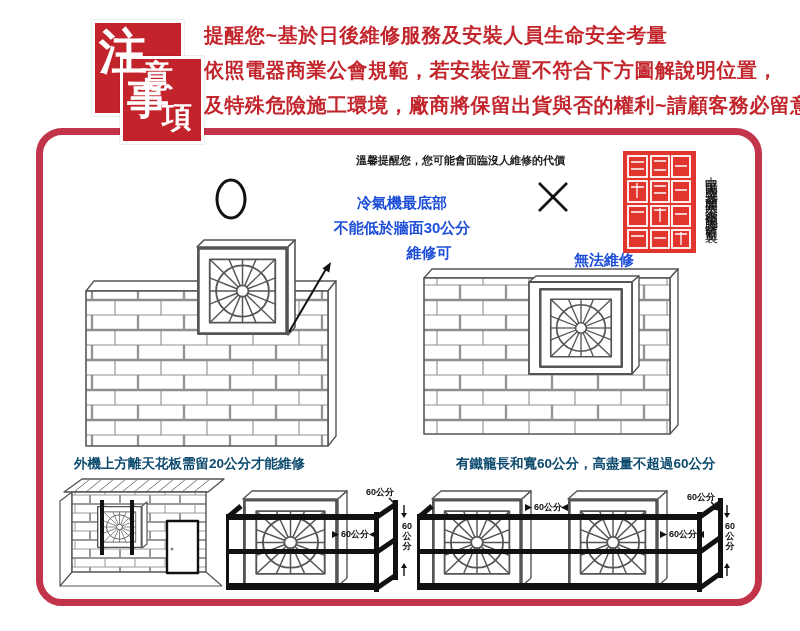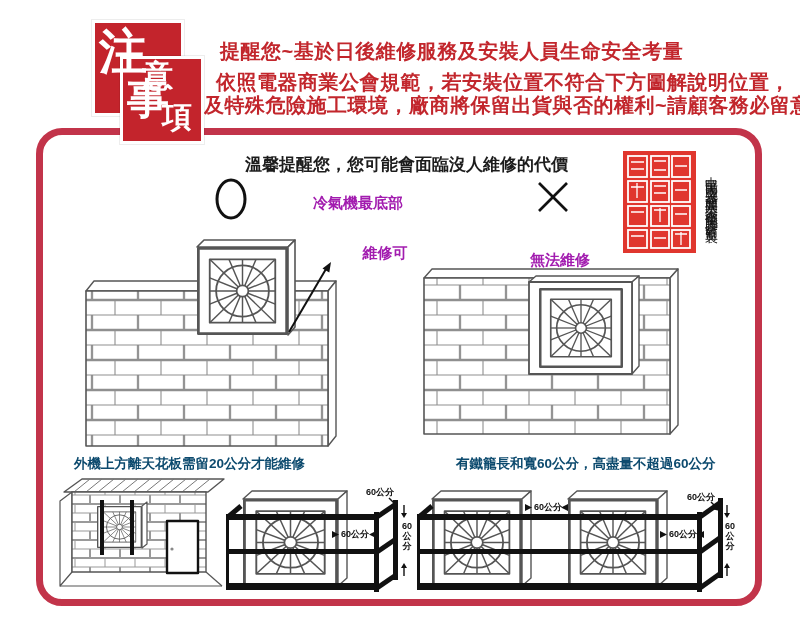--- a/index.html
+++ b/index.html
@@ -10,43 +10,43 @@
   .seal-ch{position:absolute;color:#fff;font-weight:bold;line-height:1;z-index:5;}
   
   .warn-line{position:absolute;left:204px;color:#c2262c;font-size:20px;font-weight:bold;
              letter-spacing:.5px;white-space:nowrap;}
   
   .frame{position:absolute;left:36px;top:128px;width:712px;height:464px;
          border:7px solid #c2344a;border-radius:26px;background:transparent;}
   .svgart{position:absolute;left:0;top:0;}
   
   .dtitle{position:absolute;left:245px;top:153px;width:320px;text-align:right;
-          font-size:17px;font-weight:bold;color:#1c1c1c;white-space:nowrap;}
-  .lbl{position:absolute;text-align:center;color:#a21caf;font-weight:600;font-size:15px;white-space:nowrap;}
+          font-size:11px;font-weight:bold;color:#1c1c1c;white-space:nowrap;}
+  .lbl{position:absolute;text-align:center;color:#1d4ed8;font-weight:600;font-size:15px;white-space:nowrap;margin-left:44px;}
   .vtext{position:absolute;writing-mode:vertical-rl;text-orientation:upright;
          font-size:13px;letter-spacing:3px;color:#111;font-weight:500;}
   .cap{position:absolute;font-size:13.5px;font-weight:bold;color:#0c4a6e;white-space:nowrap;}
   .dim{position:absolute;font-size:9px;font-weight:700;color:#111;white-space:nowrap;line-height:1;}
   .dimv{position:absolute;width:14px;font-size:9px;font-weight:700;color:#111;
         line-height:1.1;text-align:center;word-break:break-all;}
 </style>
 </head>
 <body>
 
 <div class="page">
 
   <div class="seal-sq" style="left:92px;top:20px;width:86px;height:90px;z-index:2;"></div>
   <div class="seal-sq" style="left:120px;top:56px;width:78px;height:82px;z-index:3;"></div>
   <span class="seal-ch" style="left:99px;top:28px;font-size:48px;">注</span>
   <span class="seal-ch" style="left:142px;top:60px;font-size:31px;">意</span>
   <span class="seal-ch" style="left:127px;top:78px;font-size:42px;">事</span>
   <span class="seal-ch" style="left:162px;top:102px;font-size:30px;">項</span>
 
-  <p class="warn-line" style="top:22px;margin:16px;">提醒您~基於日後維修服務及安裝人員生命安全考量</p>
-  <p class="warn-line" style="top:57px;margin:12px;">依照電器商業公會規範，若安裝位置不符合下方圖解說明位置，</p>
+  <p class="warn-line" style="top:22px;margin:0;">提醒您~基於日後維修服務及安裝人員生命安全考量</p>
+  <p class="warn-line" style="top:57px;margin:0;">依照電器商業公會規範，若安裝位置不符合下方圖解說明位置，</p>
   <p class="warn-line" style="top:92px;margin:0;">及特殊危險施工環境，廠商將保留出貨與否的權利~請顧客務必留意!!</p>
 
   <div class="frame"></div>
 
   <svg class="svgart" width="800" height="631" viewBox="0 0 800 631">
     <defs>
       <symbol id="fan" viewBox="0 0 100 100" preserveAspectRatio="none">
         <rect x="1.5" y="1.5" width="97" height="97" fill="#fff" stroke="#555" stroke-width="3"></rect>
         <rect x="14" y="14" width="72" height="72" fill="#fff" stroke="#555" stroke-width="2"></rect>
         <g stroke="#555" stroke-width="1.6">
@@ -222,20 +222,21 @@
       <line x1="727" y1="505" x2="727" y2="513" stroke="#111" stroke-width="1.4"></line>
       <polygon points="724,513 730,513 727,518" fill="#111"></polygon>
       <line x1="727" y1="576" x2="727" y2="568" stroke="#111" stroke-width="1.4"></line>
       <polygon points="724,568 730,568 727,563" fill="#111"></polygon>
     </g>
   </svg>
 
   <div class="dtitle">溫馨提醒您，您可能會面臨沒人維修的代價</div>
 
   <div class="lbl" style="left:288px;top:194px;width:140px;">冷氣機最底部</div>
+  <div class="lbl" style="left:288px;top:219px;width:140px;">不能低於牆面30公分</div>
   <div class="lbl" style="left:288px;top:244px;width:140px;padding-left:27px;">維修可</div>
 
   <div class="lbl" style="left:494px;top:251px;width:132px;">無法維修</div>
 
   <div class="vtext" style="left:702px;top:166px;height:310px;">中華民國電器商業同業公會全國聯合會監製</div>
 
   <div class="cap" style="left:74px;top:455px;">外機上方離天花板需留20公分才能維修</div>
   <div class="cap" style="left:456px;top:455px;">有鐵籠長和寬60公分，高盡量不超過60公分</div>
 
   <div class="dim" style="left:366px;top:488px;">60公分</div>

